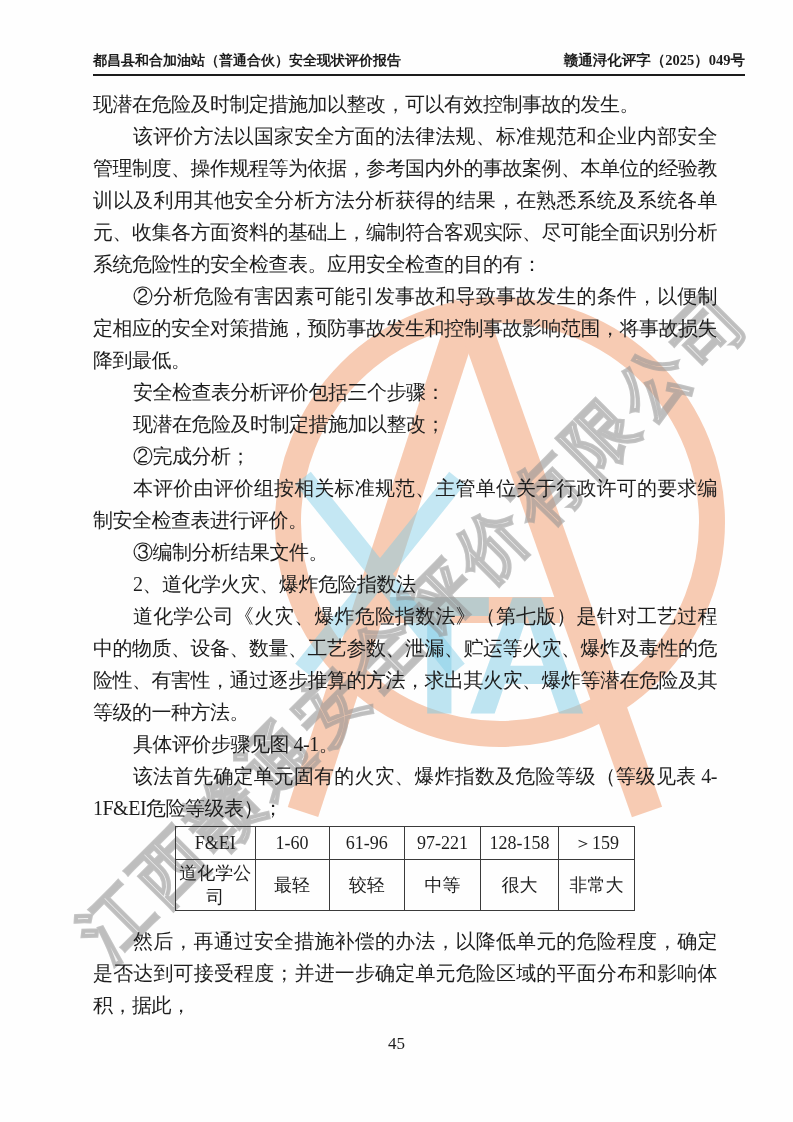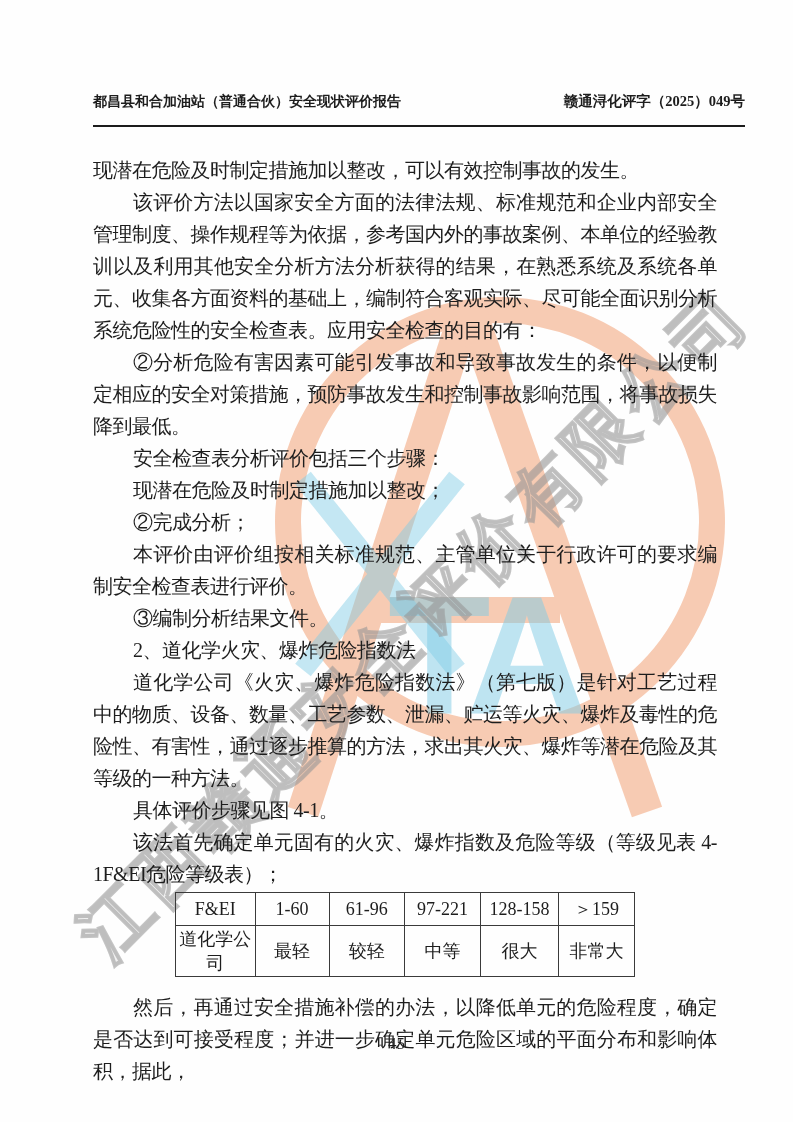--- a/index.html
+++ b/index.html
@@ -27,32 +27,32 @@
     position:absolute;left:92px;top:900px;
     white-space:nowrap;
     transform:rotate(-45deg);transform-origin:0 50%;
     font-size:70px;font-weight:bold;letter-spacing:6px;
     color:rgba(154,154,154,.14);
     -webkit-text-stroke:2px var(--wm-outline,rgba(150,150,150,.55));
   }
   
   header{
     position:relative;z-index:1;
-    margin:92px 48px 0 93px;
-    padding-bottom:14px;
+    margin:51px 48px 0 93px;
+    padding-bottom:4px;
     border-bottom:2px solid #1c1c1c;
     display:flex;justify-content:space-between;align-items:flex-end;
   }
   .hdr-left{font-family:"Liberation Sans","DejaVu Sans",sans-serif;font-weight:bold;font-size:14px;}
   .hdr-right{font-weight:bold;font-size:14.5px;}
   
   main{
     position:relative;z-index:1;
     margin:0 76px 0 93px;
-    padding-top:27px;
+    padding-top:12px;
   }
   p.body-line{
     margin:0;
     font-size:20px;line-height:32px;letter-spacing:-0.5px;
     text-align:justify;
   }
   p.body-line.indent{text-indent:2em;}
   .table-title{
     margin:2px 0 0 0;
     text-align:center;font-size:20px;font-weight:bold;line-height:24px;

